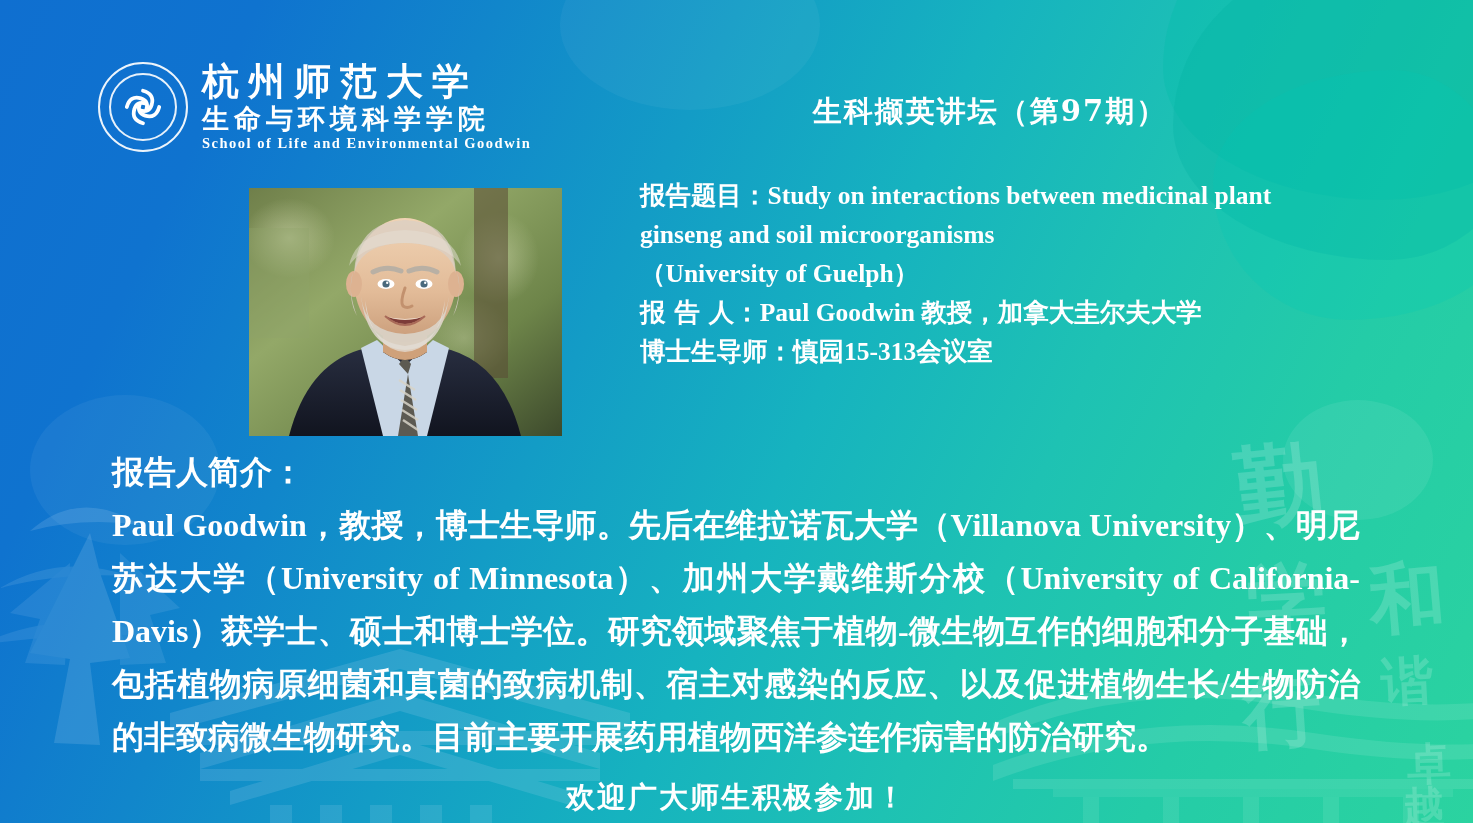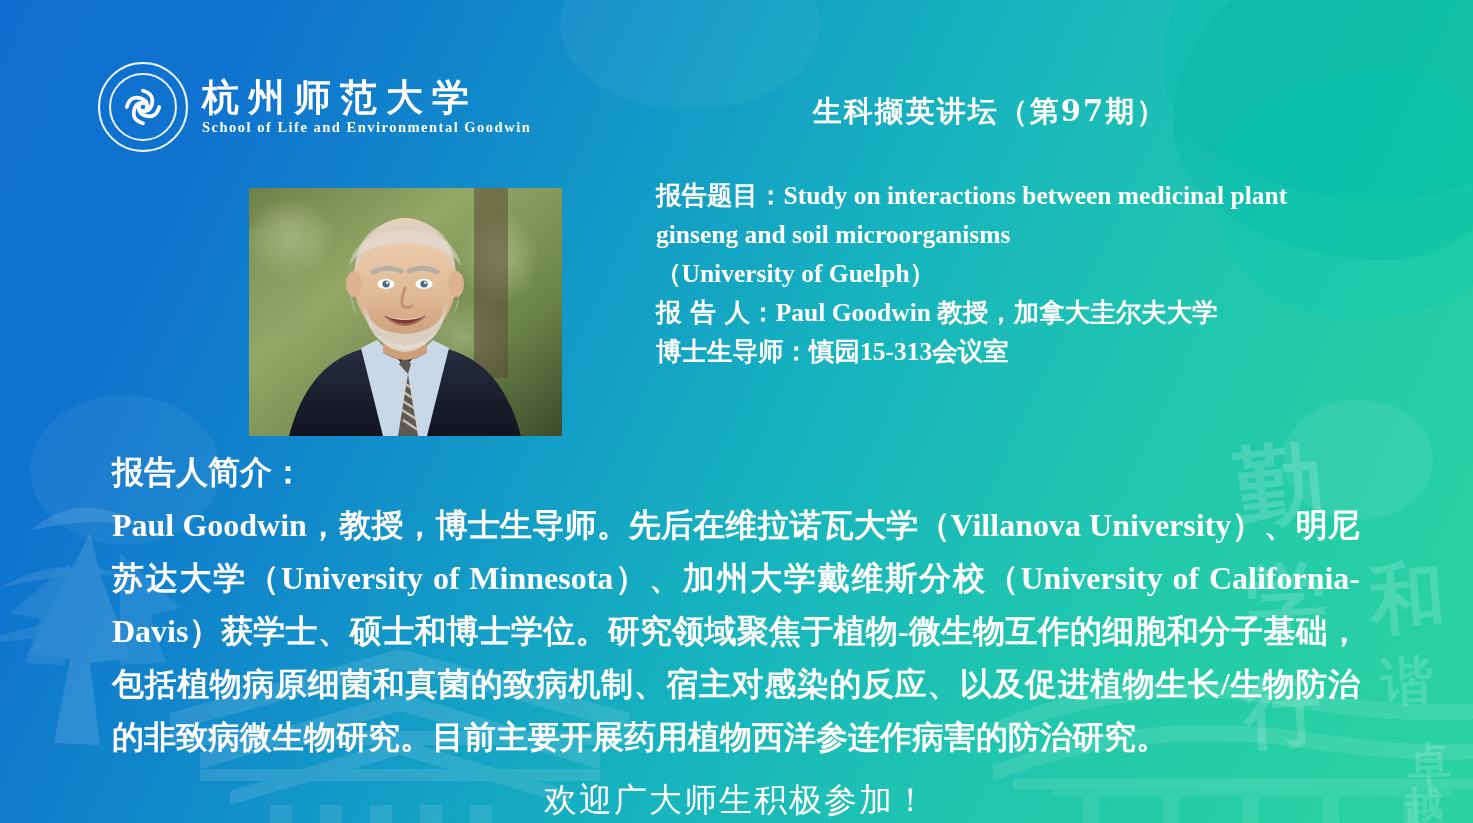--- a/index.html
+++ b/index.html
@@ -164,21 +164,21 @@
     left: 249px; top: 188px;
     width: 313px; height: 248px;
     overflow: hidden;
     background: #0f5fa8;
   }
   .portrait svg { display: block; width: 100%; height: 100%; }
 
   
   .details {
     position: absolute;
-    left: 656px; top: 176px;
+    left: 640px; top: 176px;
     width: 712px;
     color: #ffffff;
     font-size: 25.5px;
     font-weight: 700;
     line-height: 39px;
     font-family: "Liberation Serif", "DejaVu Serif", serif;
   }
   .details .row { white-space: normal; }
   .details .lbl { font-family: "DejaVu Serif", serif; }
 
@@ -195,22 +195,22 @@
   }
   .bio-head { font-family: "DejaVu Serif", serif; }
   .bio-body { text-align: justify; text-align-last: left; }
 
   
   .footer {
     position: absolute;
     left: 0; right: 0; top: 778px;
     text-align: center;
     color: #ffffff;
-    font-size: 33px;
-    font-weight: 400;
+    font-size: 29px;
+    font-weight: 700;
     letter-spacing: 2px;
     font-family: "DejaVu Serif", "Liberation Serif", serif;
   }
 </style>
 </head>
 <body>
 
 <div id="poster">
 
   <div class="bg-layer">
@@ -277,20 +277,21 @@
         <g fill="none" stroke="#ffffff" stroke-width="7" stroke-linecap="round">
           <path d="M50 20 q22 6 16 26 q-5 16 -22 10"></path>
           <path d="M80 50 q-6 22 -26 16 q-16 -5 -10 -22"></path>
           <path d="M50 80 q-22 -6 -16 -26 q5 -16 22 -10"></path>
           <path d="M20 50 q6 -22 26 -16 q16 5 10 22"></path>
         </g>
       </svg>
     </div>
     <div class="logo-text">
       <div class="logo-cn1">杭州师范大学</div>
+      <div class="logo-cn2">生命与环境科学学院</div>
       <div class="logo-en">School of Life and Environmental Goodwin</div>
     </div>
   </div>
 
   <div class="headline">生科撷英讲坛（第97期）</div>
 
   <div class="portrait">
     <svg viewBox="0 0 313 248" preserveAspectRatio="xMidYMid slice">
       <defs>
         <linearGradient id="bgGreen" x1="0" y1="0" x2="1" y2="1">

